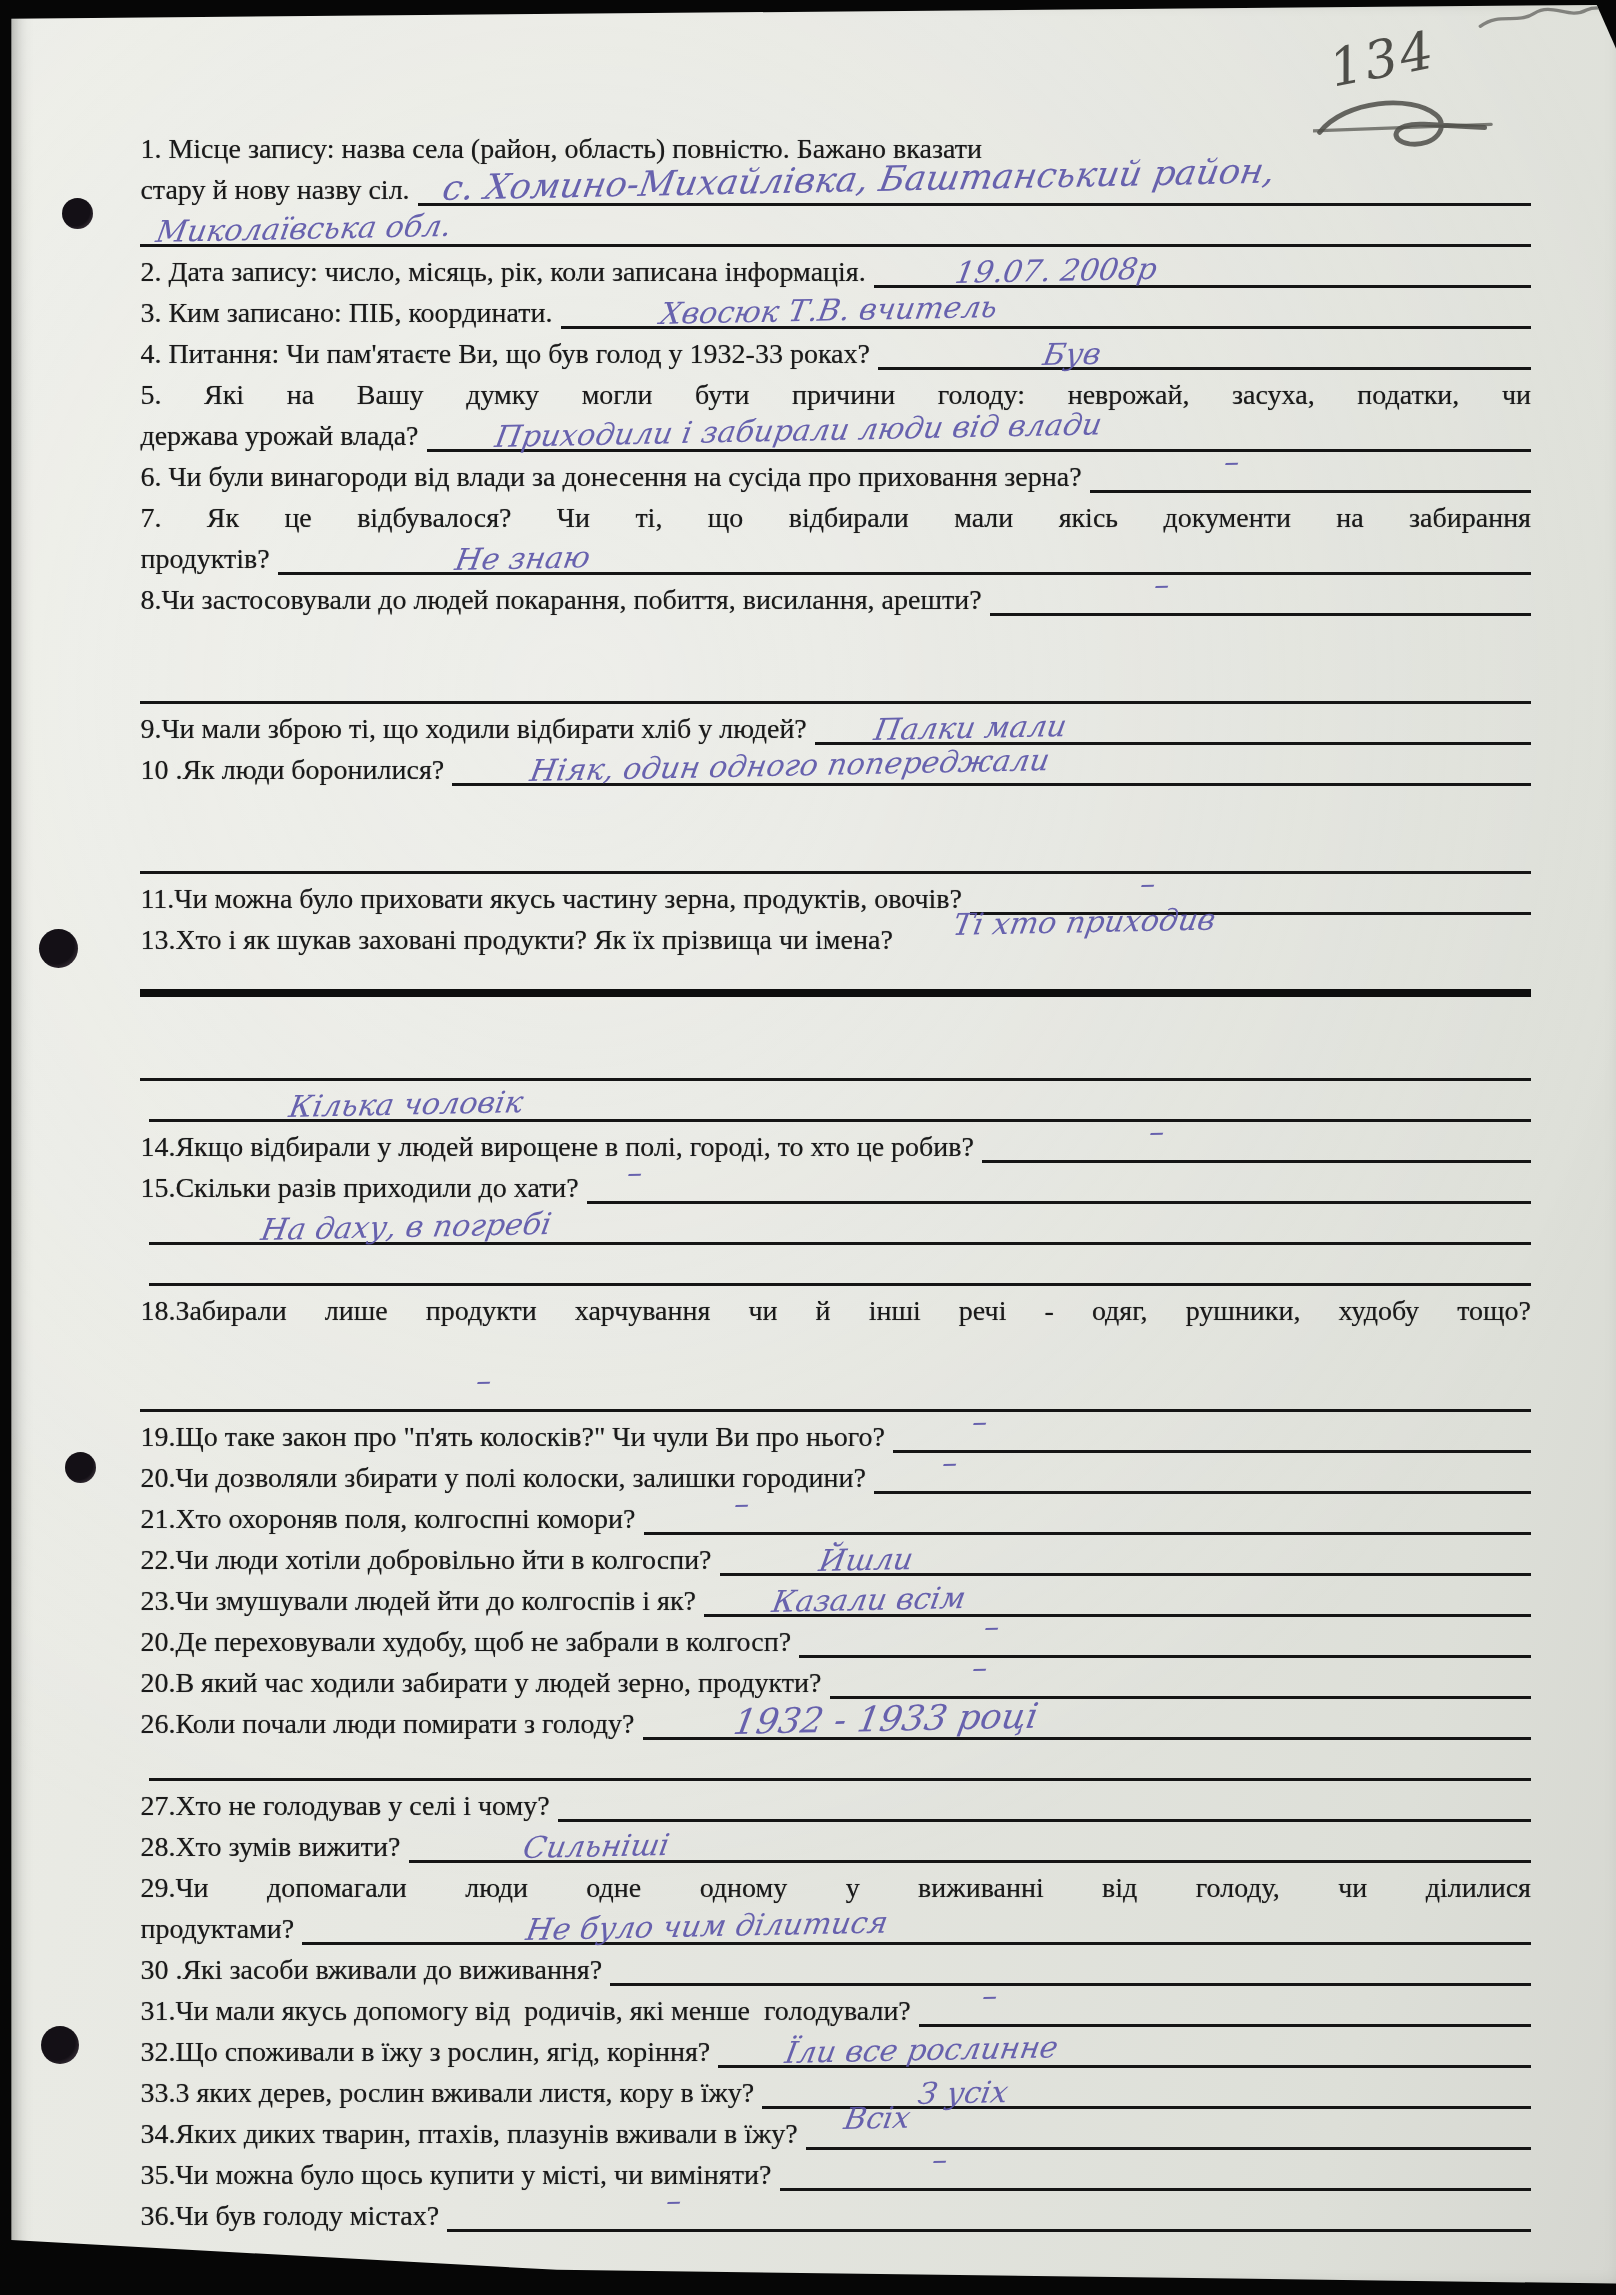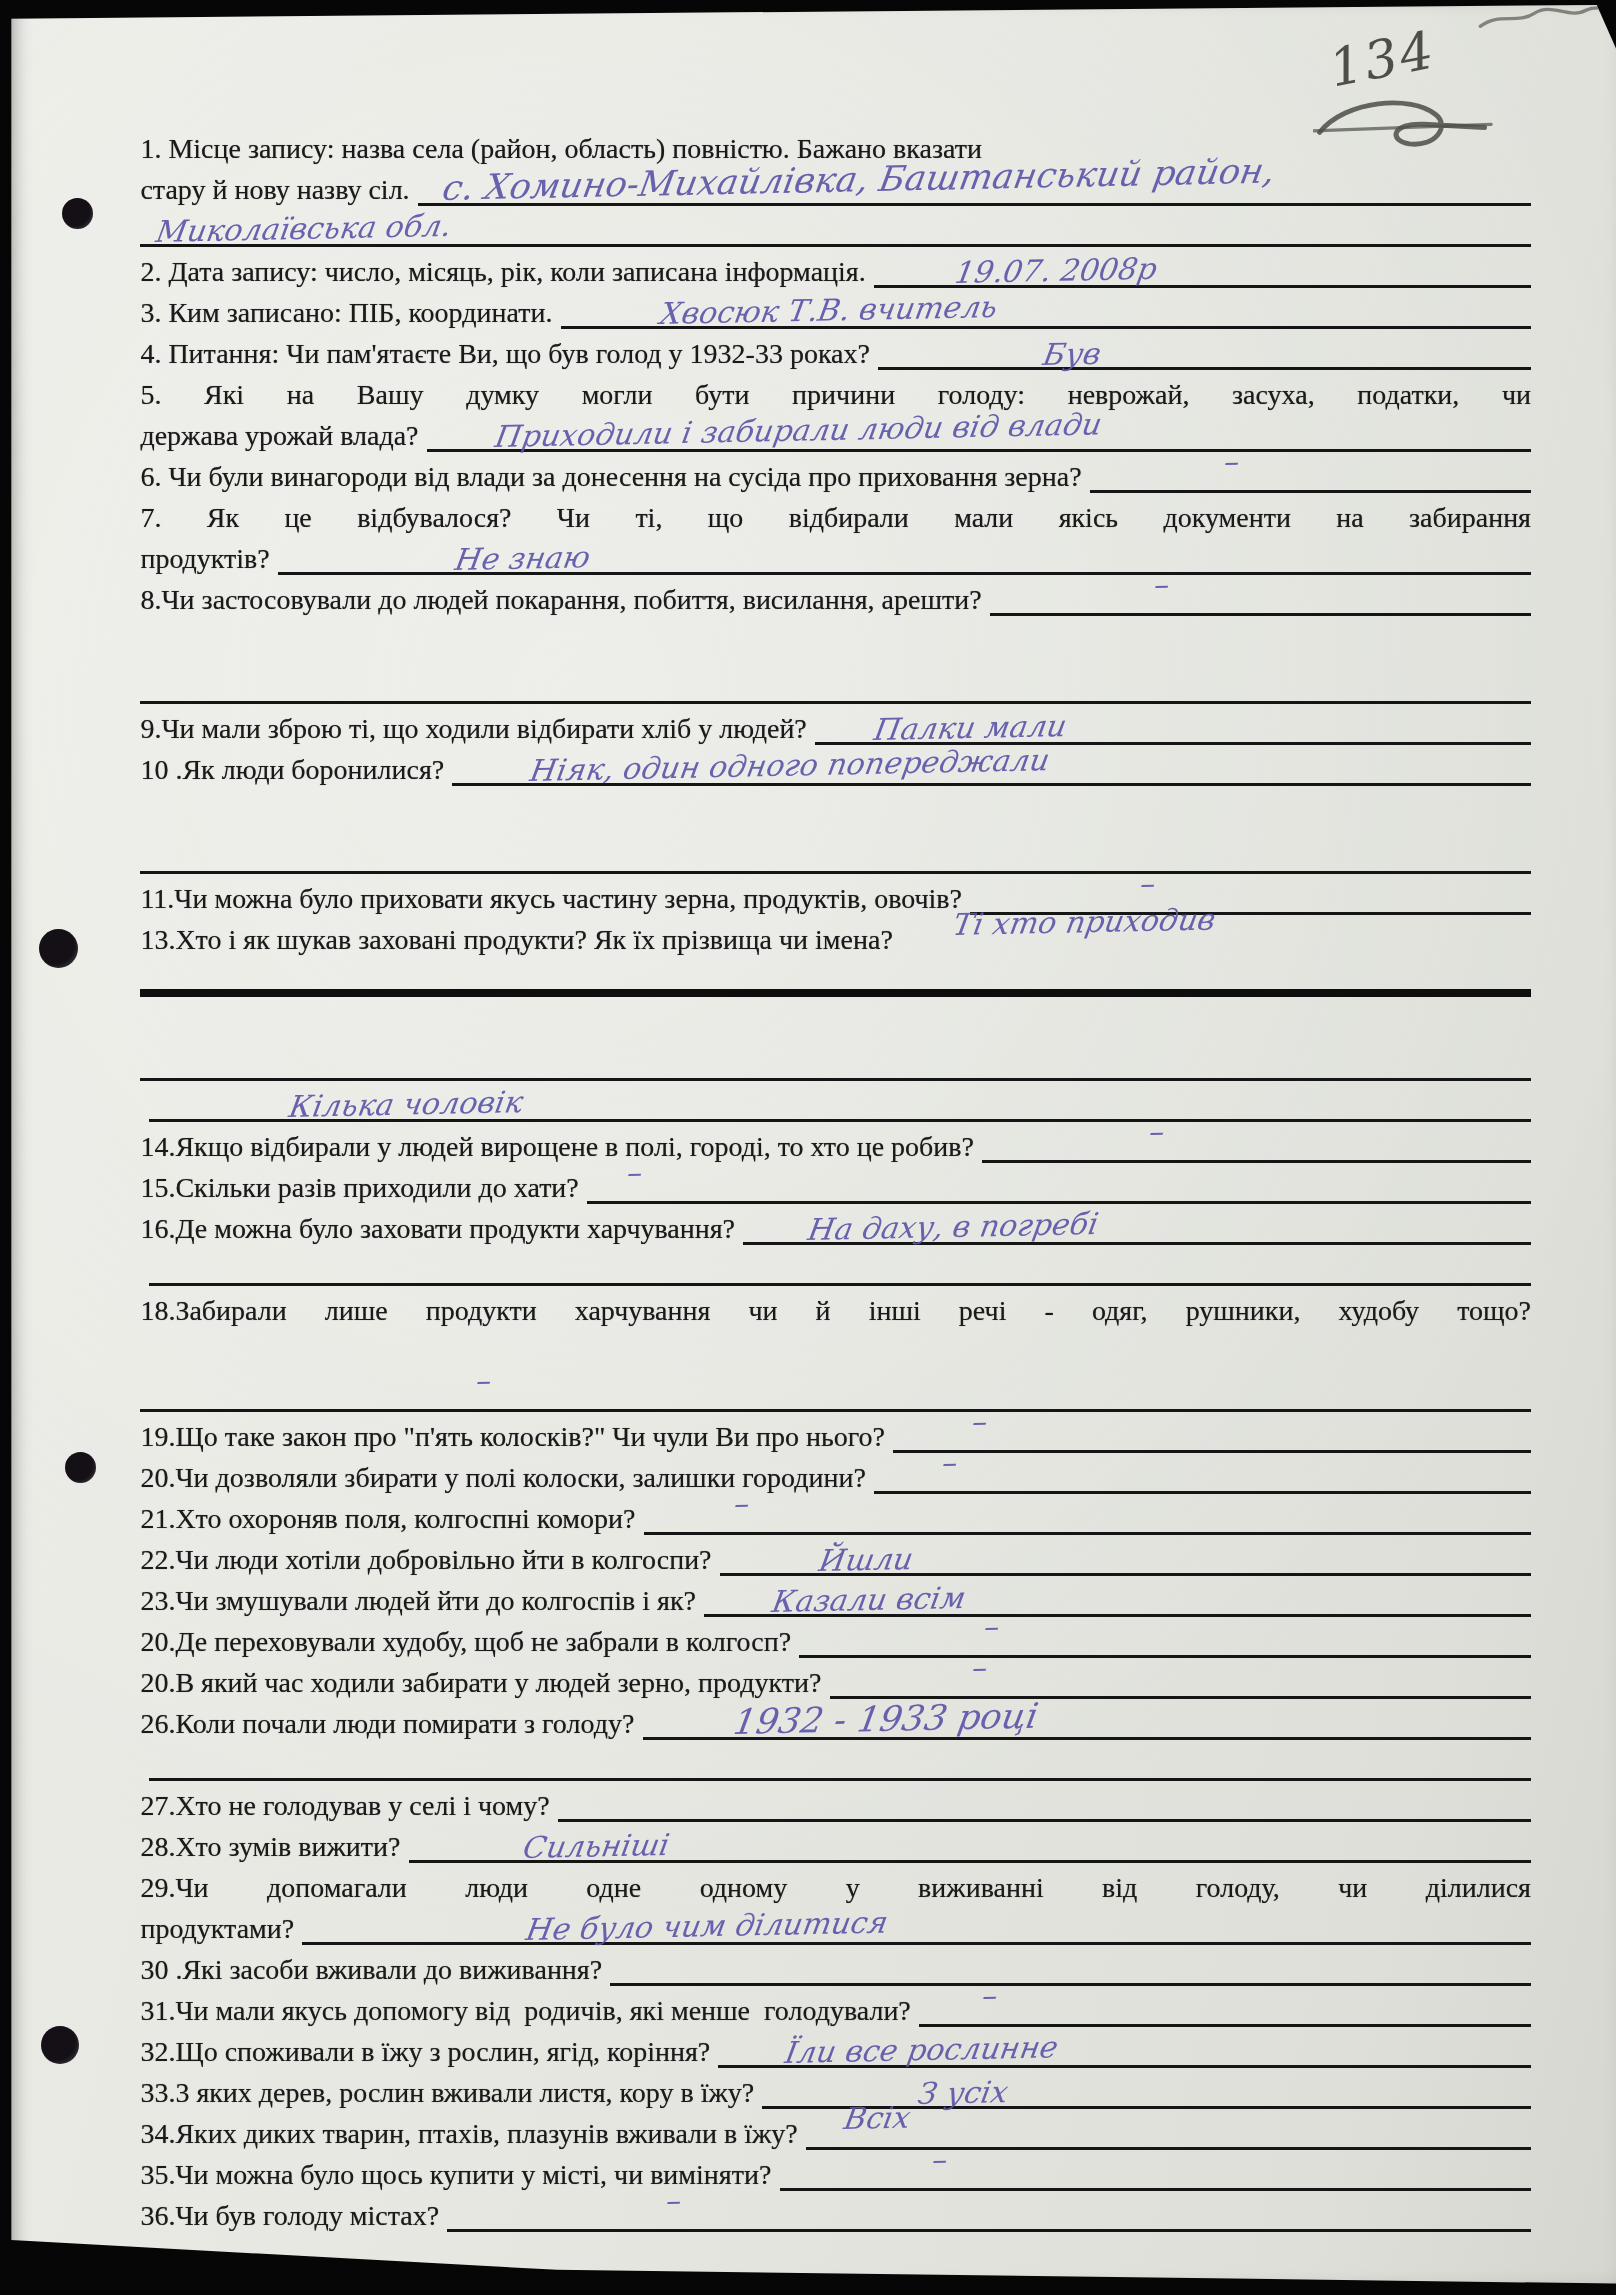--- a/index.html
+++ b/index.html
@@ -198,21 +198,20 @@
       <span class="hw" style="left: 30%;">–</span>
     </span>
   </div>
         <div class="row t-q lift">
     <span class="label">15.Скільки разів приходили до хати?</span>
     <span class="blank">
       <span class="hw" style="left: 4%;">–</span>
     </span>
   </div>
         <div class="row t-q">
-    <span class="label">16.Де можна було заховати продукти харчування?</span>
     <span class="blank">
       <span class="hw" style="left: 8%;">На даху, в погребі</span>
     </span>
   </div>
         <div class="row t-q">
     <span class="blank">
       
     </span>
   </div>
         <div class="row t-text justify">

